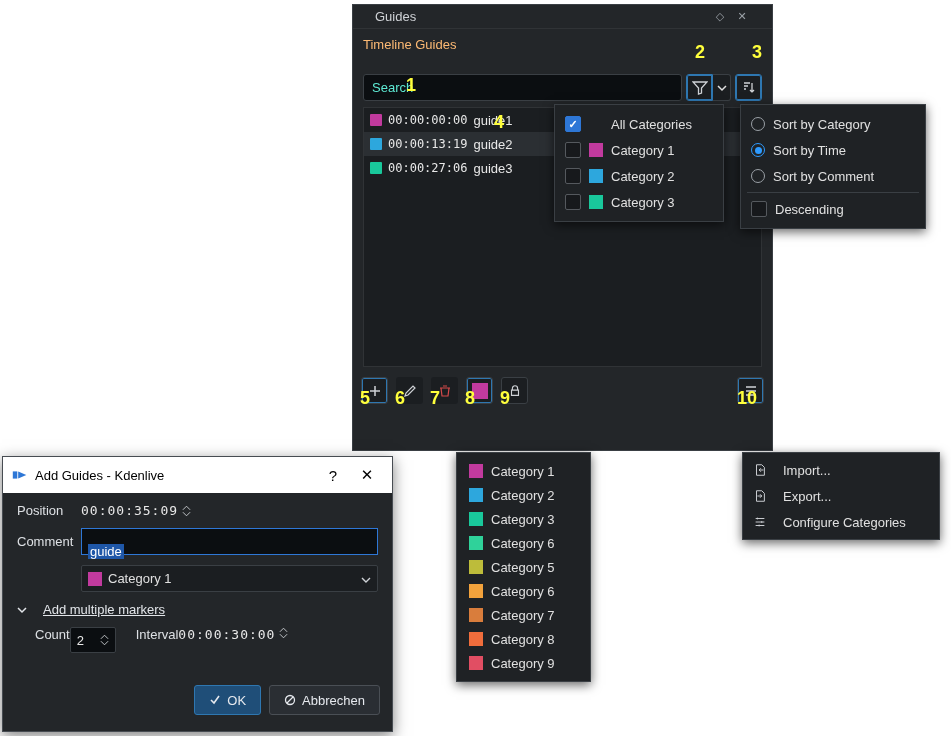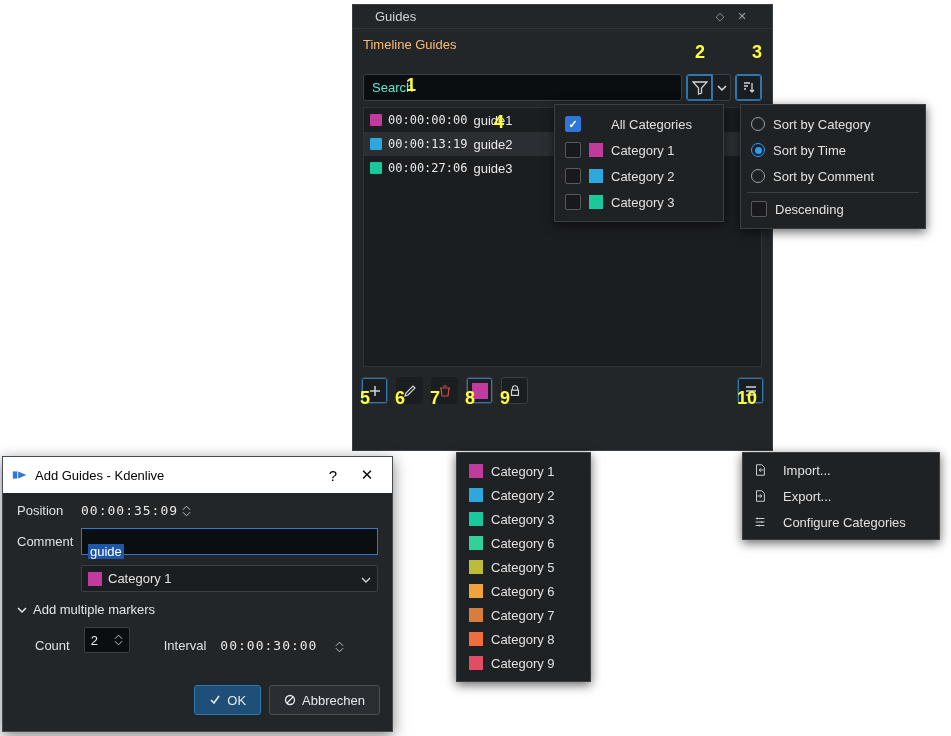--- a/index.html
+++ b/index.html
@@ -77,23 +77,23 @@
   .dlg-body { padding:10px 14px; flex:1; display:flex; flex-direction:column; gap:10px; }
   .form-row { display:flex; align-items:center; gap:0; }
   .form-row .lbl { width:64px; color:#dde0e4; font-size:13px; }
   .timecode { font-family: monospace; letter-spacing: 1px; font-size:13px; color:#e8e8e8; }
   .spinner-arrows { display:flex; flex-direction:column; margin-left:4px; }
   .spinner-arrows svg { width:9px; height:6px; color:#cfd2d6; }
   .input-sel { flex:1; background:#0b0e11; border:1px solid #2e77d6; height:27px; display:flex; align-items:center; padding:0 6px; color:#fff; }
   .input-sel .selected-text { background:#1f57a8; padding:0 2px;margin-top:20px; }
   .category-select { flex:1; height:27px; background:#1b1e21; border:1px solid #3a3f44; display:flex; align-items:center; padding:0 6px; gap:6px; cursor:pointer; border-radius:2px; }
   .category-select .chev { margin-left:auto; }
-  .expander { display:flex; align-items:center; gap:6px; cursor:pointer; color:#e2e5e9; font-size:13px; }
+  .expander { display:flex; align-items:center; gap:16px; cursor:pointer; color:#e2e5e9; font-size:13px;text-decoration:underline; }
   .expander svg { width:10px;height:10px; }
-  .multi-row { display:flex; align-items:flex-end; gap:14px; padding-left:18px; }
+  .multi-row { display:flex; align-items:flex-start; padding-left:18px; }
   .multi-row .sublbl { color:#dde0e4; font-size:13px; }
   .spinbox { width:46px; height:26px; background:#0b0e11; border:1px solid #3a3f44; display:flex; align-items:center; padding:0 6px; gap:4px; border-radius:2px; }
   .spinbox .val { color:#e8e8e8; font-size:13px; flex:1; }
   .dlg-buttons { display:flex; justify-content:flex-end; gap:8px; padding:8px 12px 16px; }
   .dlg-btn { height:30px; padding:0 14px; display:flex; align-items:center; gap:6px; border-radius:3px; border:1px solid #4a4f55; background:#2a2e33; color:#e6e9ee; cursor:pointer; font-size:13px; }
   .dlg-btn.primary { background:#1f4e78; border-color:#2e77b1; }
   .dlg-btn svg { width:12px; height:12px; }
 </style>
 </head>
 <body>

